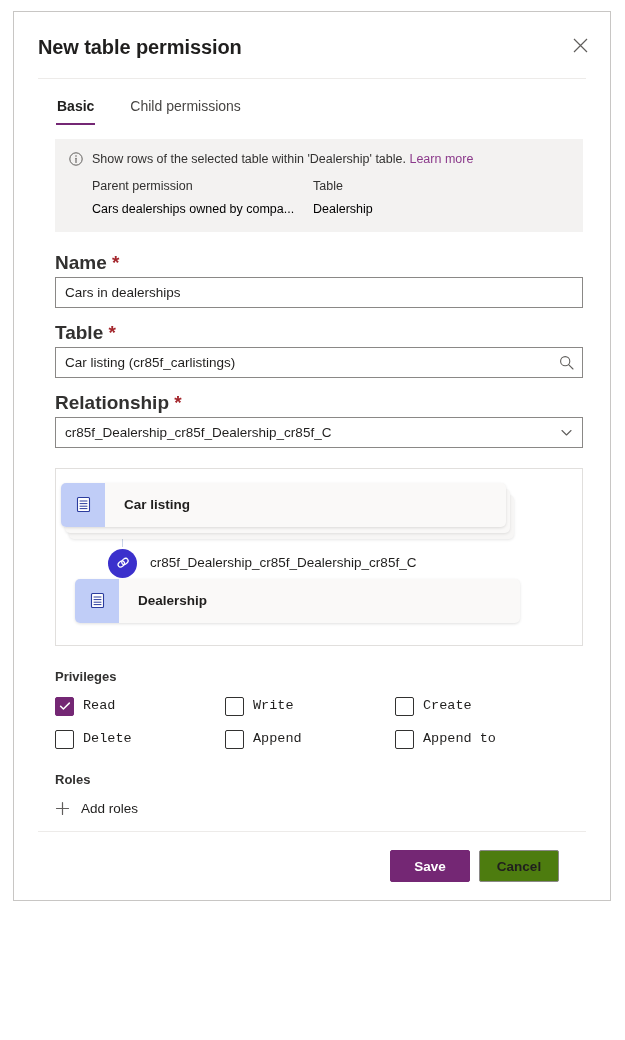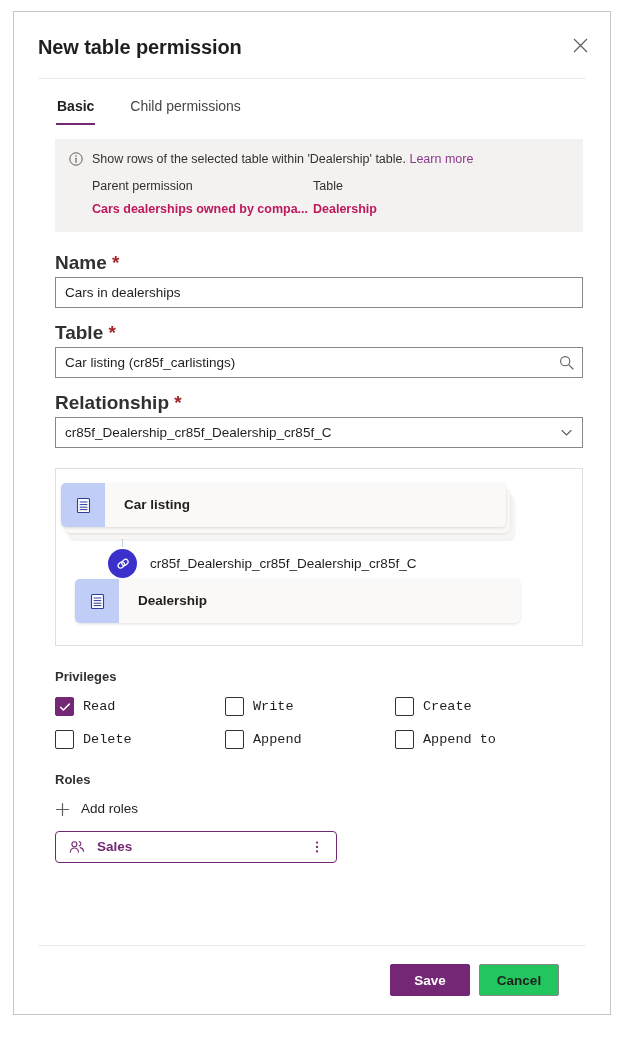--- a/index.html
+++ b/index.html
@@ -7,21 +7,21 @@
     margin: 0; padding: 0;
     width: 625px; height: 1040px;
     background: #ffffff;
     font-family: "Liberation Sans", sans-serif;
     -webkit-font-smoothing: antialiased;
   }
 
   .dialog {
     position: absolute;
     left: 13px; top: 11px;
-    width: 598px; height: 1004px;
+    width: 598px; height: 890px;
     background: #ffffff;
     border: 1px solid #c8c6c4;
     display: flex;
     flex-direction: column;
   }
 
   
   .dlg-header {
     position: relative;
     padding: 22px 26px 18px 24px;
@@ -106,21 +106,21 @@
     cursor: pointer;
   }
   .info-grid {
     display: grid;
     grid-template-columns: 221px 1fr;
     padding-left: 23px;
     margin-top: 9px;
     row-gap: 5px;
   }
   .ig-head { font-size: 12.5px; color: #323130; line-height: 18px; }
-  .ig-val  { font-size: 12.5px; color: #be185d; font-weight: 700; line-height: 18px;
+  .ig-val  { font-size: 12.5px; color: #000000; font-weight: 400; line-height: 18px;
              white-space: nowrap; overflow: hidden; text-overflow: ellipsis; }
 
   
   .field { margin-bottom: 16px; }
   .field-label {
     font-size: 19px;
     font-weight: 600;
     color: #323130;
     margin-bottom: 5px;
     line-height: 18px;
@@ -362,21 +362,21 @@
     border-radius: 2px;
     cursor: pointer;
     padding: 0 16px;
   }
   .btn-primary {
     background: #742774;
     border: 1px solid #742774;
     color: #ffffff;
   }
   .btn-secondary {
-    background: #22c55e;
+    background: #4d7c0f;
     border: 1px solid #8a8886;
     color: #201f1e;
   }
 </style>
 </head>
 <body>
 
 <div class="dialog">
 
   <div class="dlg-header">

